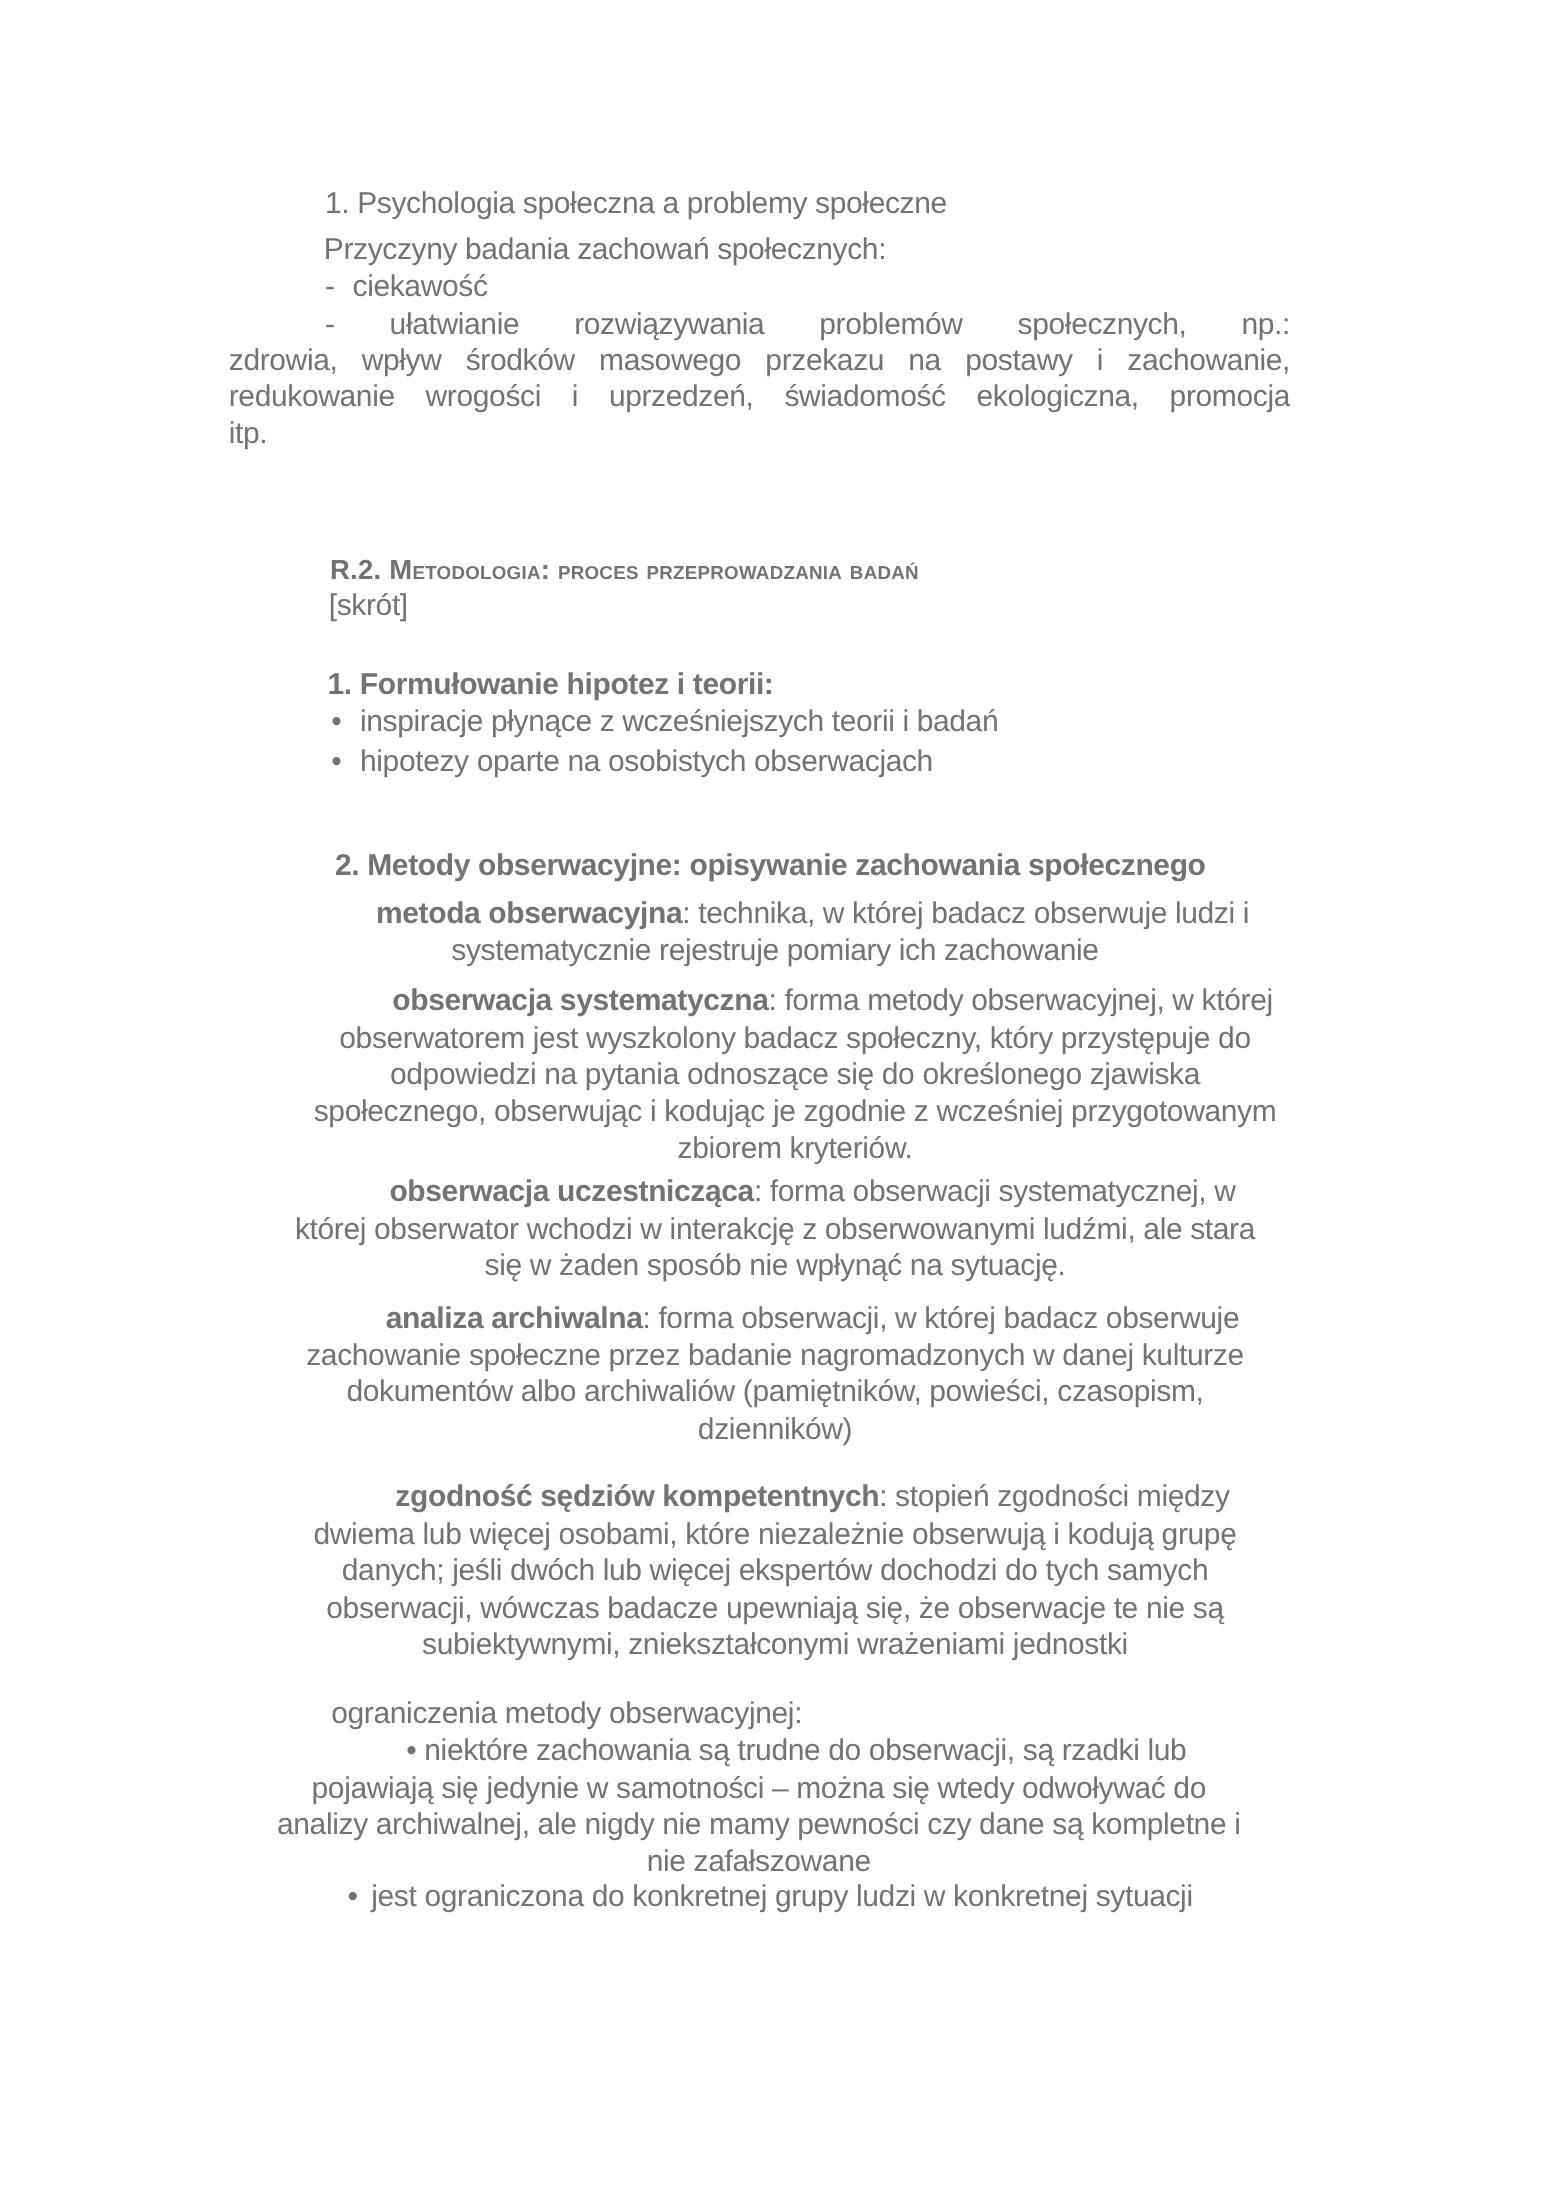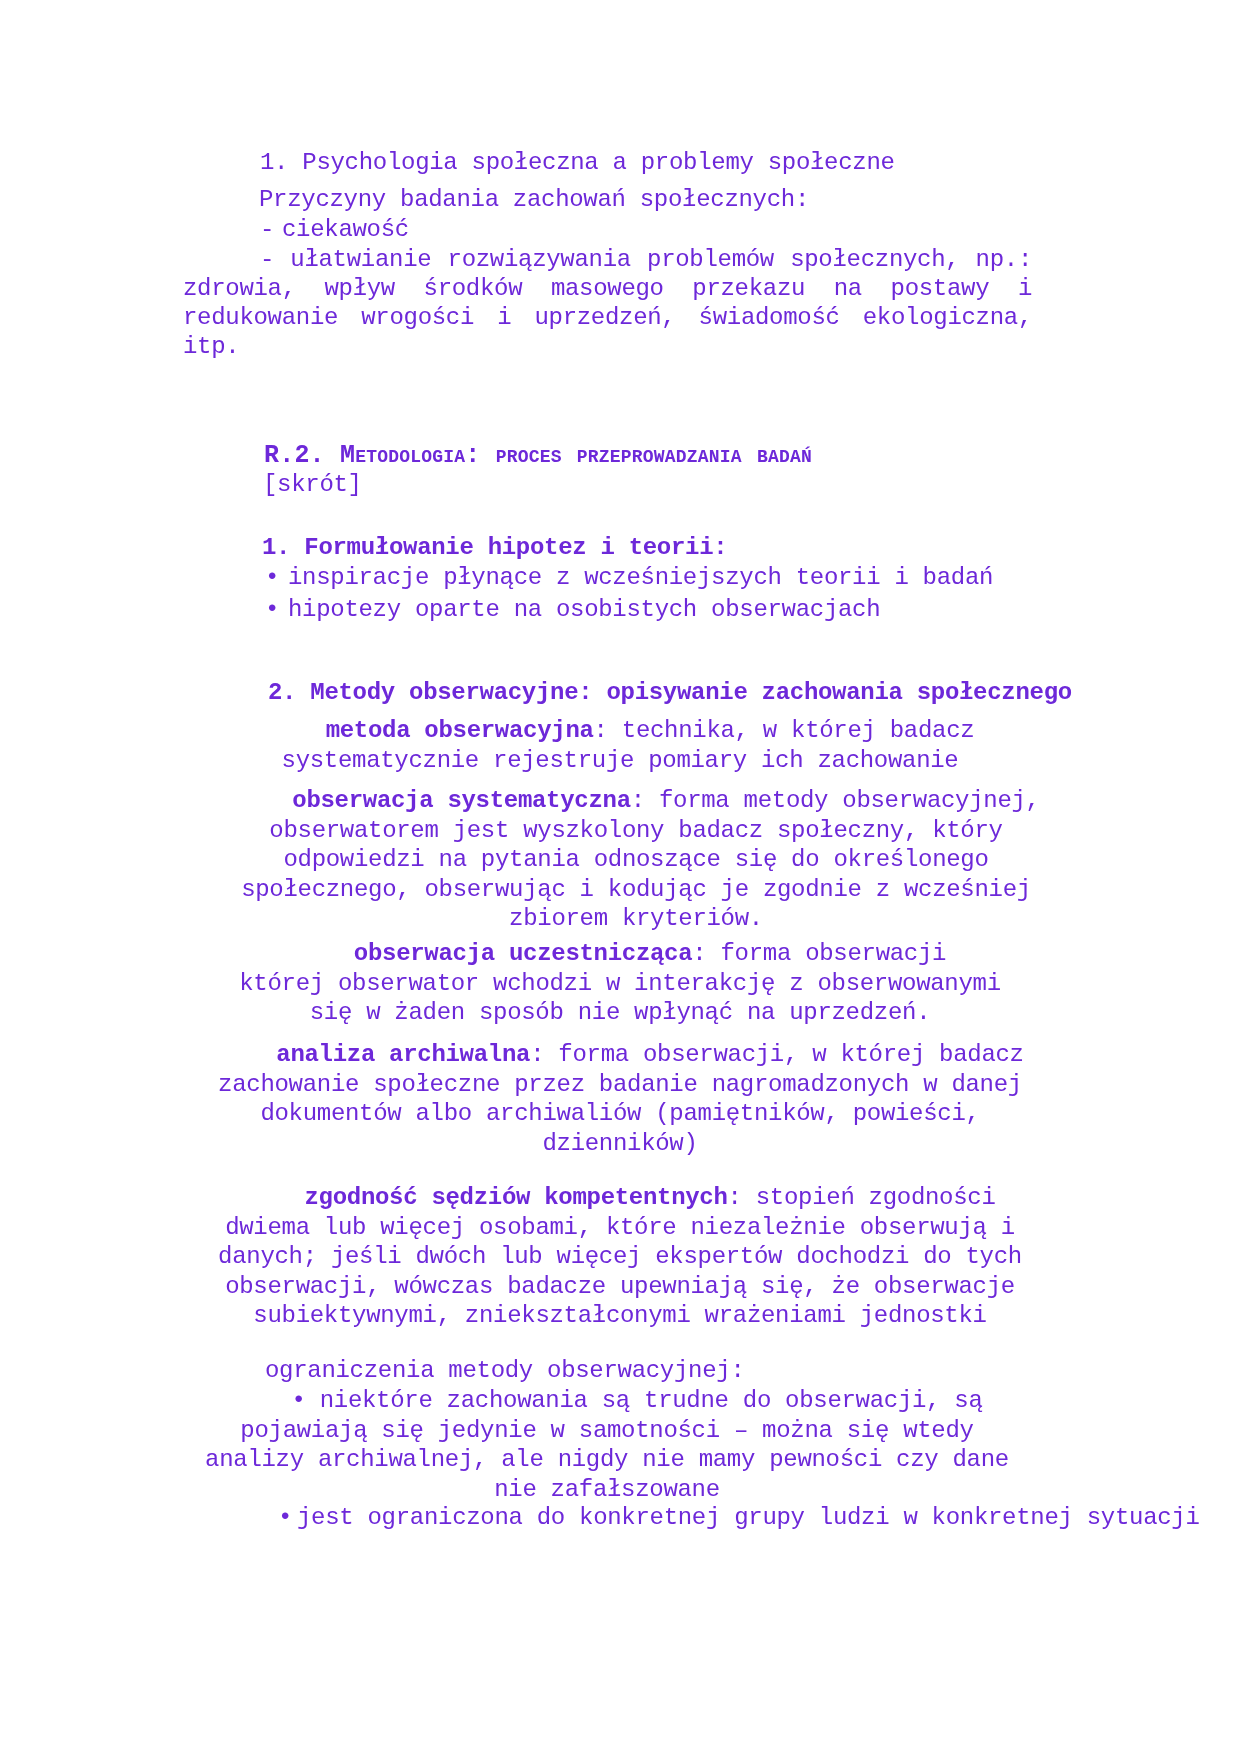--- a/index.html
+++ b/index.html
@@ -1,38 +1,38 @@
 <!DOCTYPE html>
 <html><head>
 <meta charset="utf-8">
 <style>
   html,body{margin:0;padding:0;background:#e8e8e8;}
   .page{
     position:relative;
     width:1240px;height:1754px;
     background:#ffffff;
-    color:#6d28d9;
-    font-family:Liberation Mono, monospace;
+    color:#737373;
+    font-family:Liberation Sans, sans-serif;
     font-size:24px;
     letter-spacing:-0.3px;
     line-height:29px;
     overflow:hidden;
     margin:0 auto;
   }
   .blk{position:absolute;white-space:normal;}
   .la .line{height:29px;line-height:29px;}
   .lb .line{height:29.5px;line-height:29.5px;text-align:center;}
   .line{display:block;}
   .just{text-align:justify;overflow:hidden;}
   .just::after{content:"";display:inline-block;width:100%;height:0;}
   .ind77{text-indent:77px;}
   .ind60{text-indent:60px;}
   .b{font-weight:bold;}
   .term{font-weight:bold;}
-  .sc{font-variant:small-caps;font-size:25px;letter-spacing:0.2px;}
+  .sc{font-variant:small-caps;font-size:22px;letter-spacing:0.2px;}
   .marker{display:inline-block;width:23px;}
   .marker-dash{display:inline-block;width:22px;}
   .marker-narrow{display:inline-block;width:19px;}
 </style>
 </head>
 <body>
 
 <div class="page">
 
   <div class="blk" style="left:260px;top:148px">1. Psychologia społeczna a problemy społeczne</div>
@@ -68,21 +68,21 @@
     <div class="line just ind60"><span class="term">obserwacja systematyczna</span><span>: forma metody obserwacyjnej, w której</span></div>
     <div class="line just">obserwatorem jest wyszkolony badacz społeczny, który przystępuje do</div>
     <div class="line just">odpowiedzi na pytania odnoszące się do określonego zjawiska</div>
     <div class="line just">społecznego, obserwując i kodując je zgodnie z wcześniej przygotowanym</div>
     <div class="line">zbiorem kryteriów.</div>
   </div>
 
   <div class="blk lb" style="left:208px;top:939px;width:824px">
     <div class="line just ind60"><span class="term">obserwacja uczestnicząca</span><span>: forma obserwacji systematycznej, w</span></div>
     <div class="line just">której obserwator wchodzi w interakcję z obserwowanymi ludźmi, ale stara</div>
-    <div class="line">się w żaden sposób nie wpłynąć na uprzedzeń.</div>
+    <div class="line">się w żaden sposób nie wpłynąć na sytuację.</div>
   </div>
 
   <div class="blk lb" style="left:208px;top:1040px;width:824px">
     <div class="line just ind60"><span class="term">analiza archiwalna</span><span>: forma obserwacji, w której badacz obserwuje</span></div>
     <div class="line just">zachowanie społeczne przez badanie nagromadzonych w danej kulturze</div>
     <div class="line just">dokumentów albo archiwaliów (pamiętników, powieści, czasopism,</div>
     <div class="line">dzienników)</div>
   </div>
 
   <div class="blk" style="left:265px;top:1356px">ograniczenia metody obserwacyjnej:</div>

